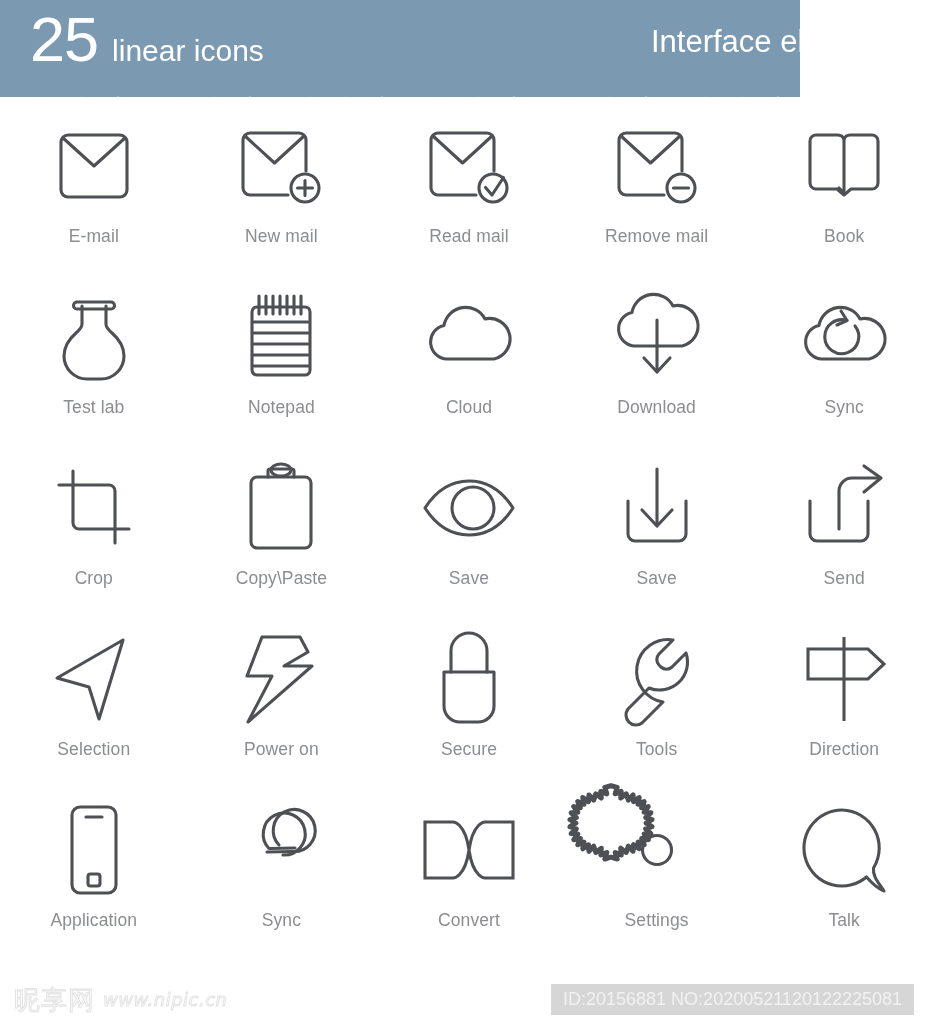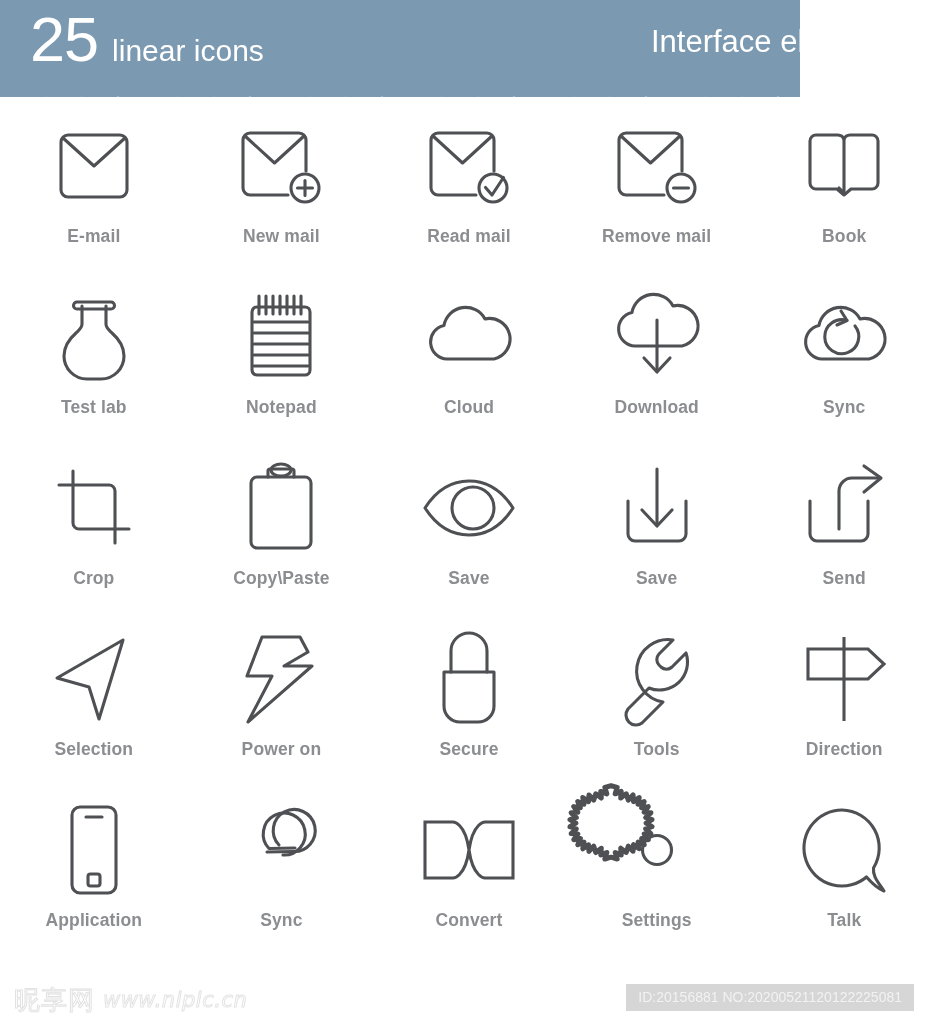--- a/index.html
+++ b/index.html
@@ -114,21 +114,21 @@
     fill: none;
     stroke: #4e5054;
     stroke-width: 3.1;
     stroke-linecap: butt;
     stroke-linejoin: miter;
   }
   .icon-label {
     margin-top: 6px;
     font-size: 17.5px;
     color: #8b8d90;
-    font-weight: 700;
+    font-weight: 400;
     letter-spacing: 0.1px;
     text-align: center;
     white-space: nowrap;
   }
 
   
   #footer {
     position: absolute;
     left: 0;
     bottom: 0;
@@ -145,35 +145,35 @@
   }
   #watermark-cn {
     font-size: 26px;
     color: transparent;
     -webkit-text-stroke: 1px #e2e2e2;
     font-family: "DejaVu Sans", sans-serif;
     letter-spacing: 1px;
     line-height: 1;
   }
   #watermark-url {
-    font-size: 21px;
+    font-size: 18px;
     color: transparent;
     -webkit-text-stroke: 1px #e4e4e4;
     font-family: "DejaVu Sans", sans-serif;
     font-style: italic;
     letter-spacing: 0.5px;
     line-height: 1;
   }
   #id-band {
     position: absolute;
     right: 24px;
     top: 0px;
     background: #d6d6d6;
     color: #f2f2f2;
-    font-size: 14px;
+    font-size: 18px;
     padding: 6px 12px 7px 12px;
     line-height: 1;
     white-space: nowrap;
     font-family: "Liberation Sans", sans-serif;
   }
 </style>
 </head>
 <body>
 
 <div id="header">

